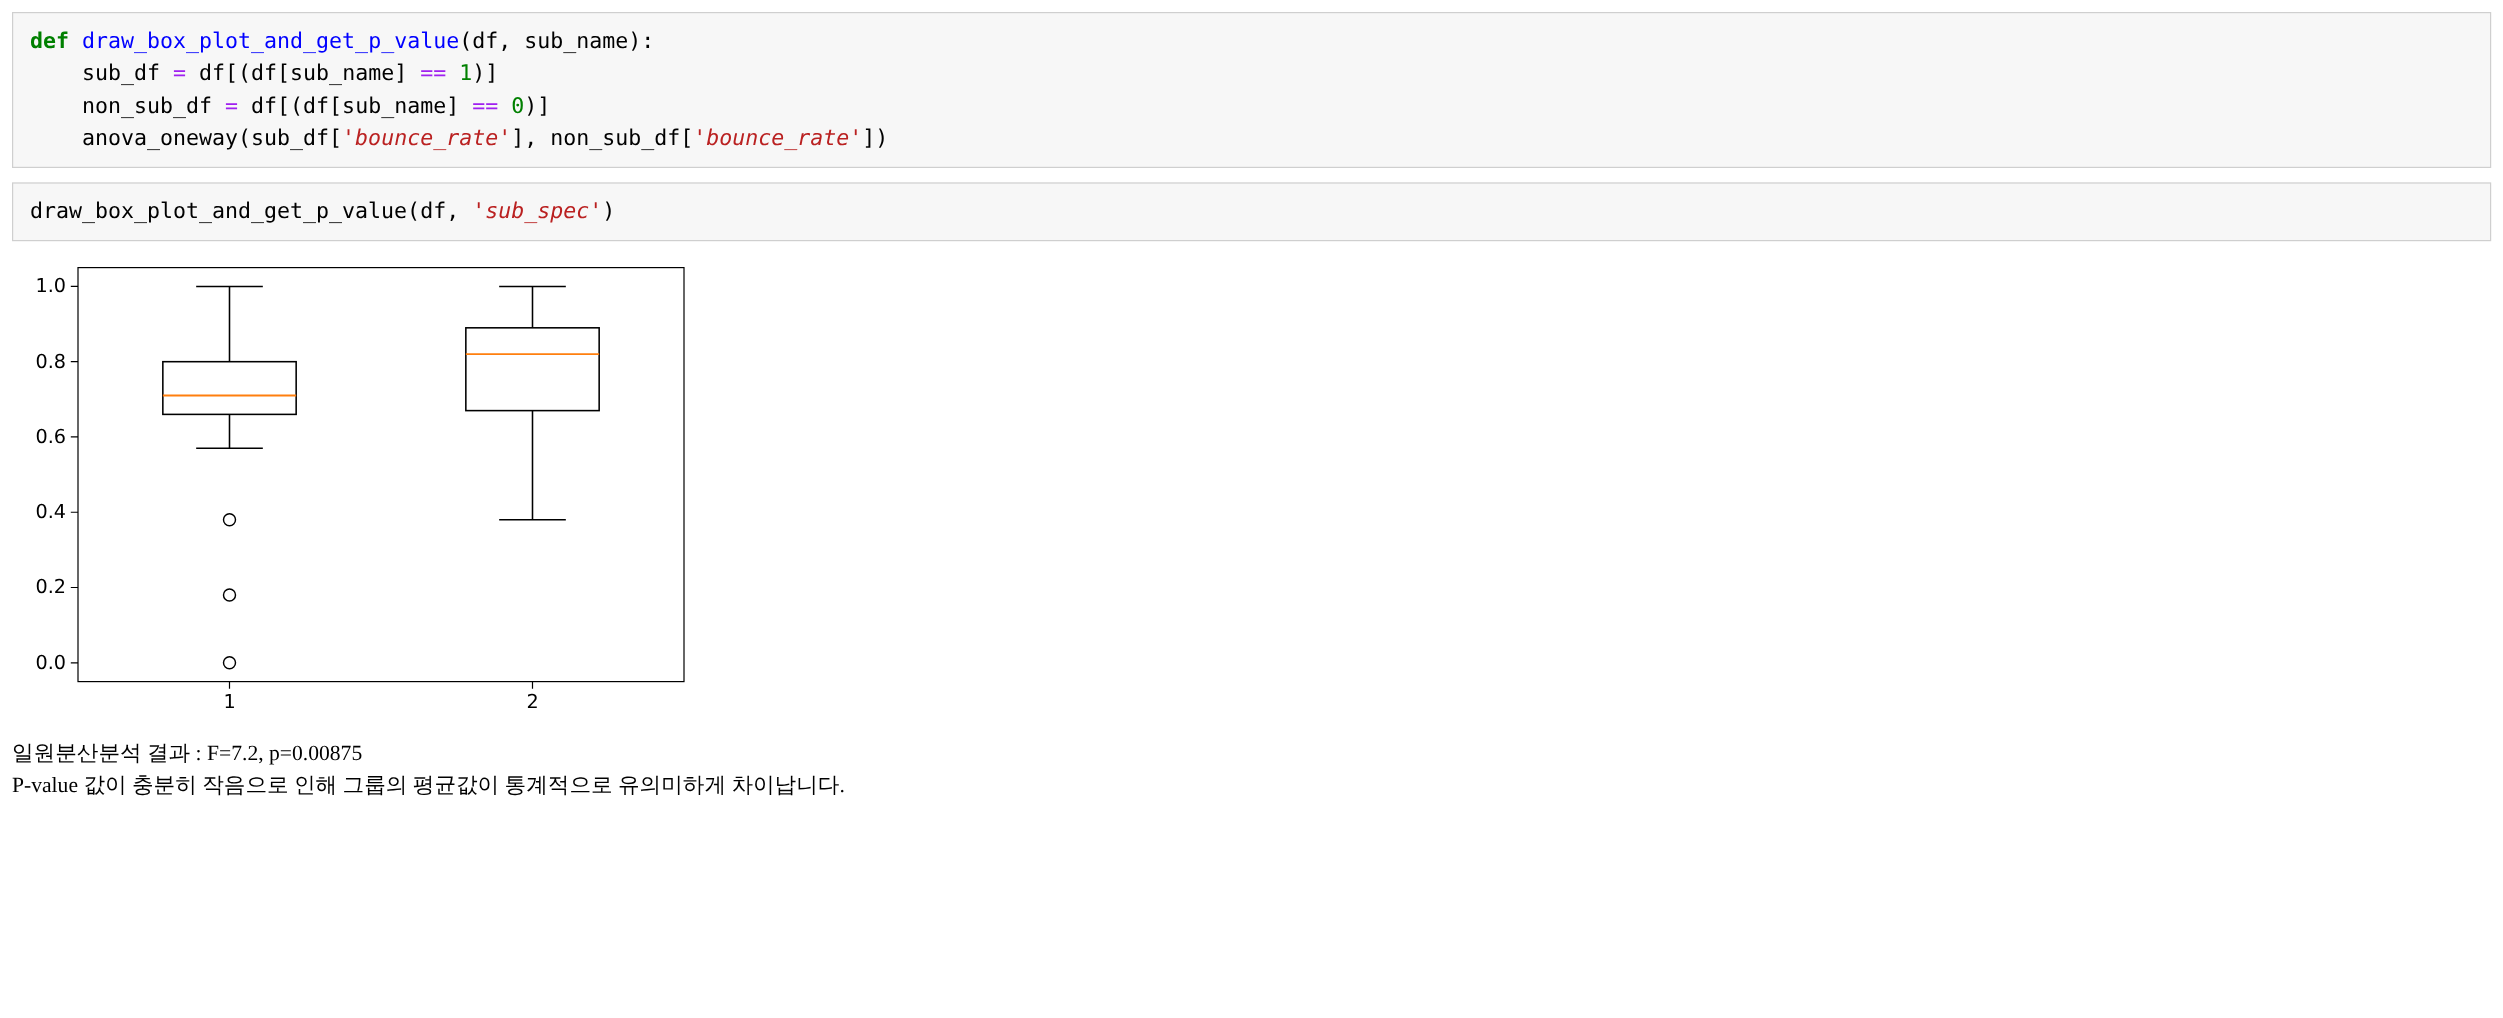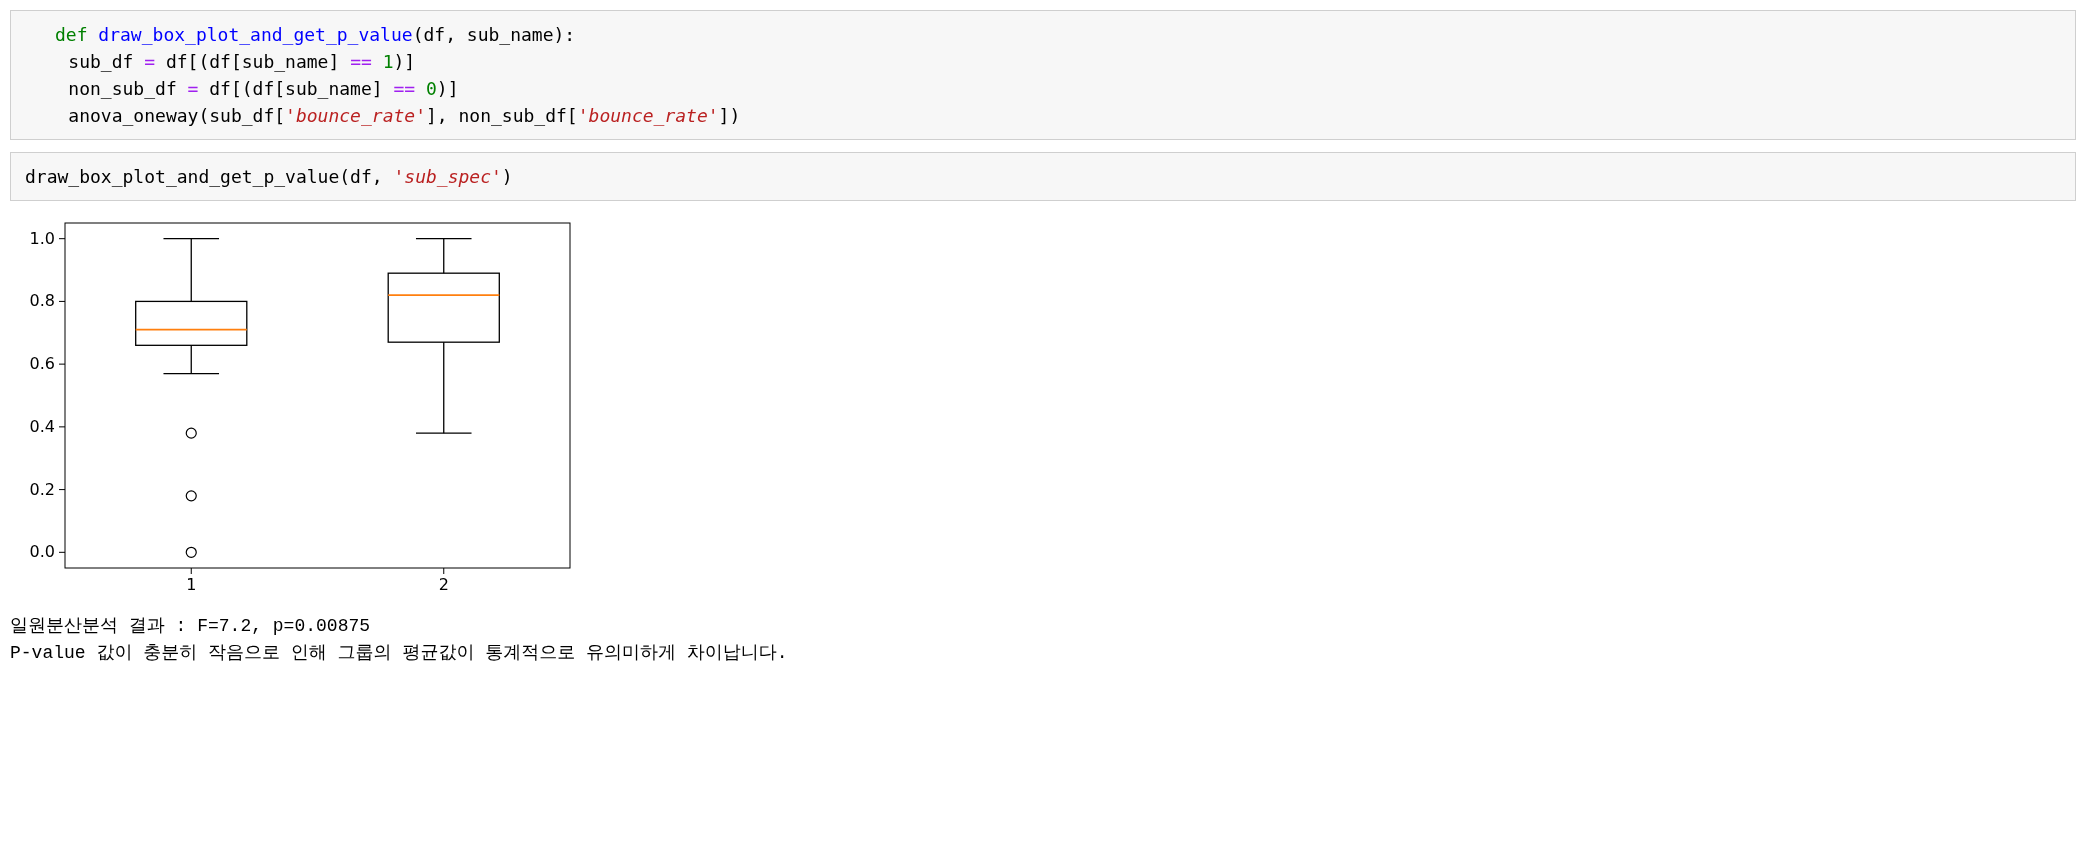--- a/index.html
+++ b/index.html
@@ -11,29 +11,29 @@
     color: #000000;
   }
   .code-cell {
     background: #f7f7f7;
     border: 1px solid #cfcfcf;
     padding: 10px 14px;
     margin-bottom: 12px;
     white-space: pre;
     line-height: 1.5;
   }
-  .kw { color: #008000; font-weight: normal; margin-left: 30px; }
+  .kw { color: #008000; font-weight: bold; }
   .fn { color: #0000ff; }
   .op { color: #a020f0; }
   .num { color: #008000; }
   .str { color: #ba2121; font-style: italic; }
   .output-text {
     white-space: pre;
     line-height: 1.5;
-    font-family: Liberation Mono, monospace;
+    font-family: Liberation Serif, serif;
   }
   .chart-wrap {
     margin: 8px 0 6px 0;
   }
 </style>
 </head>
 <body>
 
 <div class="code-cell"><span class="kw">def</span> <span class="fn">draw_box_plot_and_get_p_value</span><span>(df, sub_name):</span>
 <span>    sub_df </span><span class="op">=</span><span> df[(df[sub_name] </span><span class="op">==</span><span> </span><span class="num">1</span><span>)]</span>

